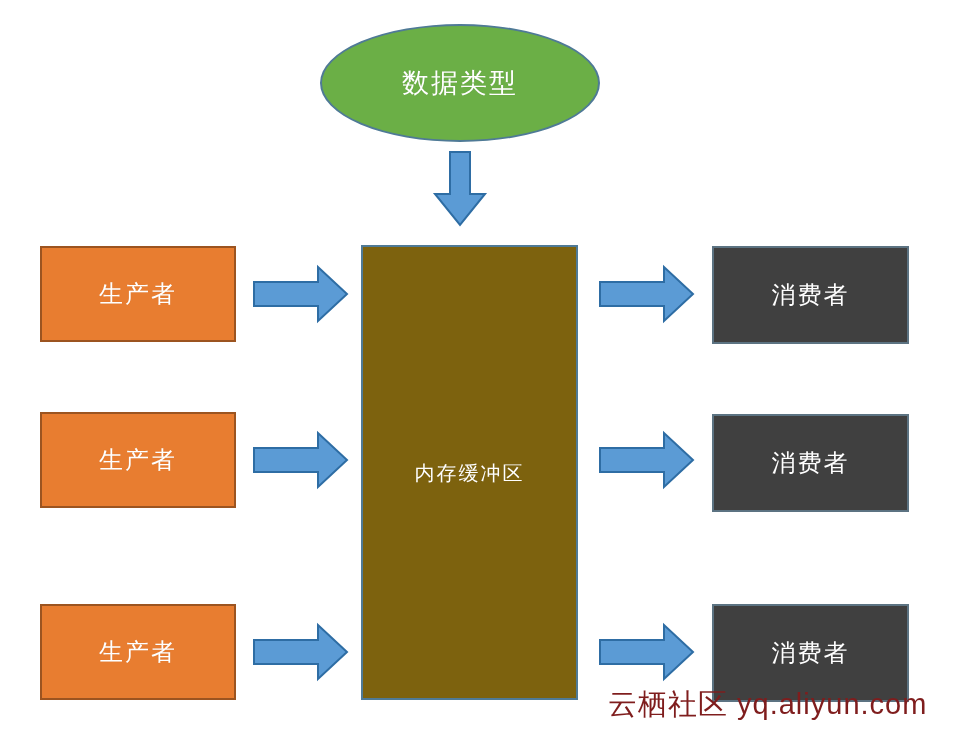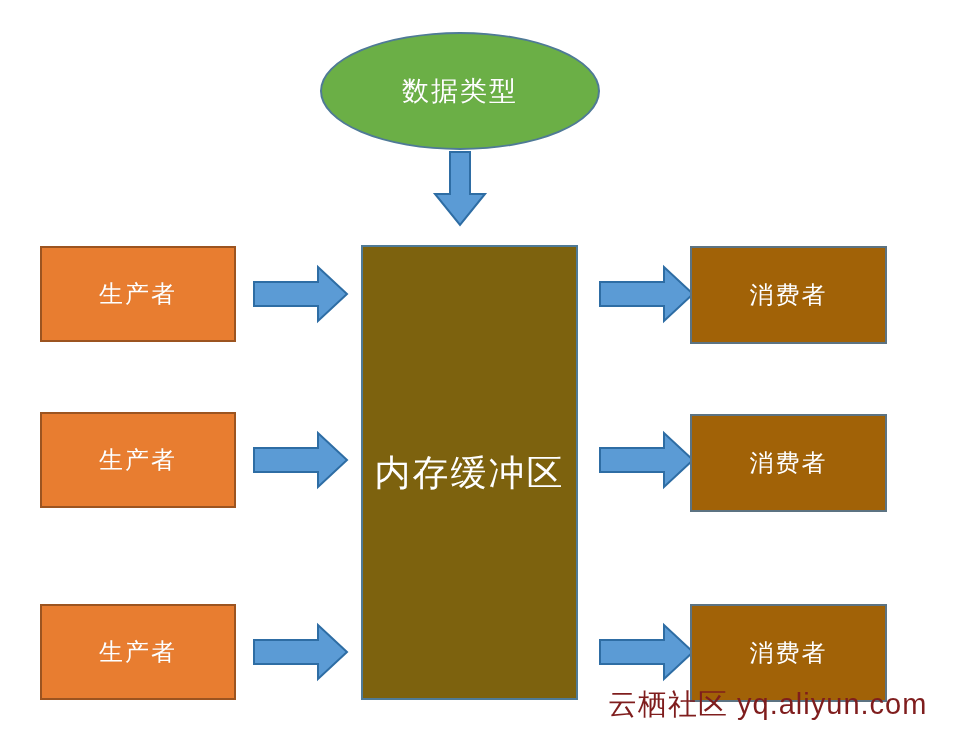--- a/index.html
+++ b/index.html
@@ -15,21 +15,21 @@
     width: 958px;
     height: 730px;
     background: #ffffff;
     overflow: hidden;
   }
 
   
   .ellipse-node {
     position: absolute;
     left: 320px;
-    top: 32px;
+    top: 24px;
     width: 280px;
     height: 118px;
     border-radius: 50%;
     background: #6BAF46;
     border: 2px solid #4F7A96;
     box-sizing: border-box;
     display: flex;
     align-items: center;
     justify-content: center;
   }
@@ -61,41 +61,41 @@
     width: 196px;
     height: 96px;
     left: 40px;
   }
   .producer-node .node-label {
     font-size: 24px;
     letter-spacing: 2px;
   }
 
   .consumer-node {
-    background: #a16207;
+    background: #404040;
     border: 2px solid #5C7382;
     width: 197px;
     height: 98px;
-    left: 690px;
+    left: 712px;
   }
   .consumer-node .node-label {
     font-size: 24px;
     letter-spacing: 2px;
   }
 
   .buffer-node {
     background: #7D620E;
     border: 2px solid #4F7A96;
     left: 361px;
     top: 245px;
     width: 217px;
     height: 455px;
   }
   .buffer-node .node-label {
-    font-size: 36px;
+    font-size: 20px;
     letter-spacing: 2px;
   }
 
   
   .arrow {
     position: absolute;
   }
   .arrow svg { display: block; }
 
   

